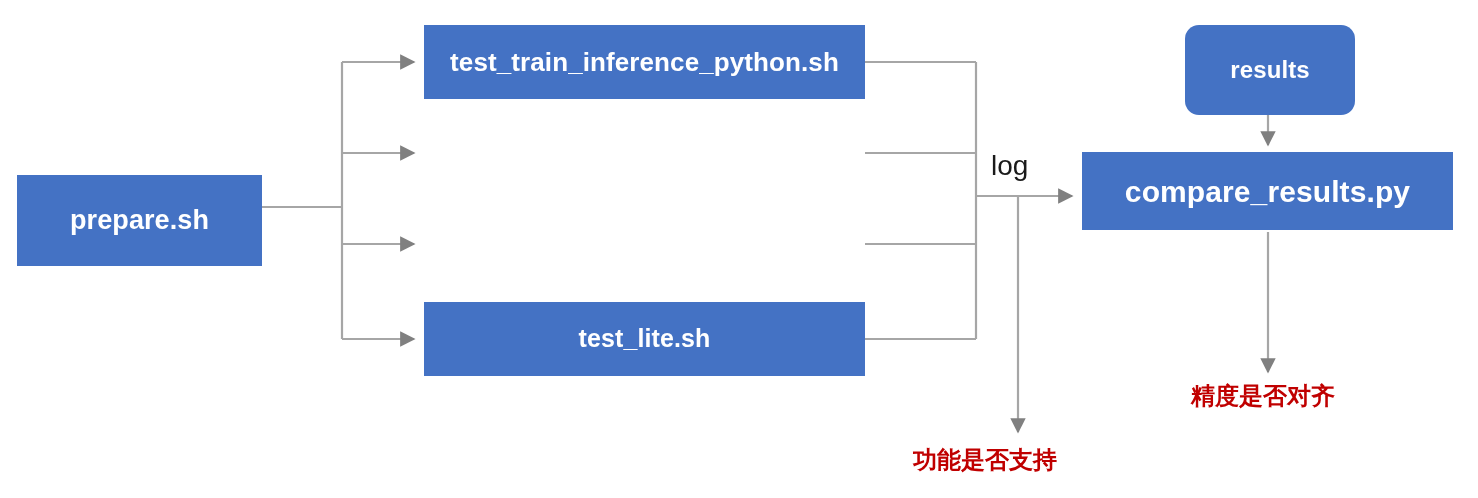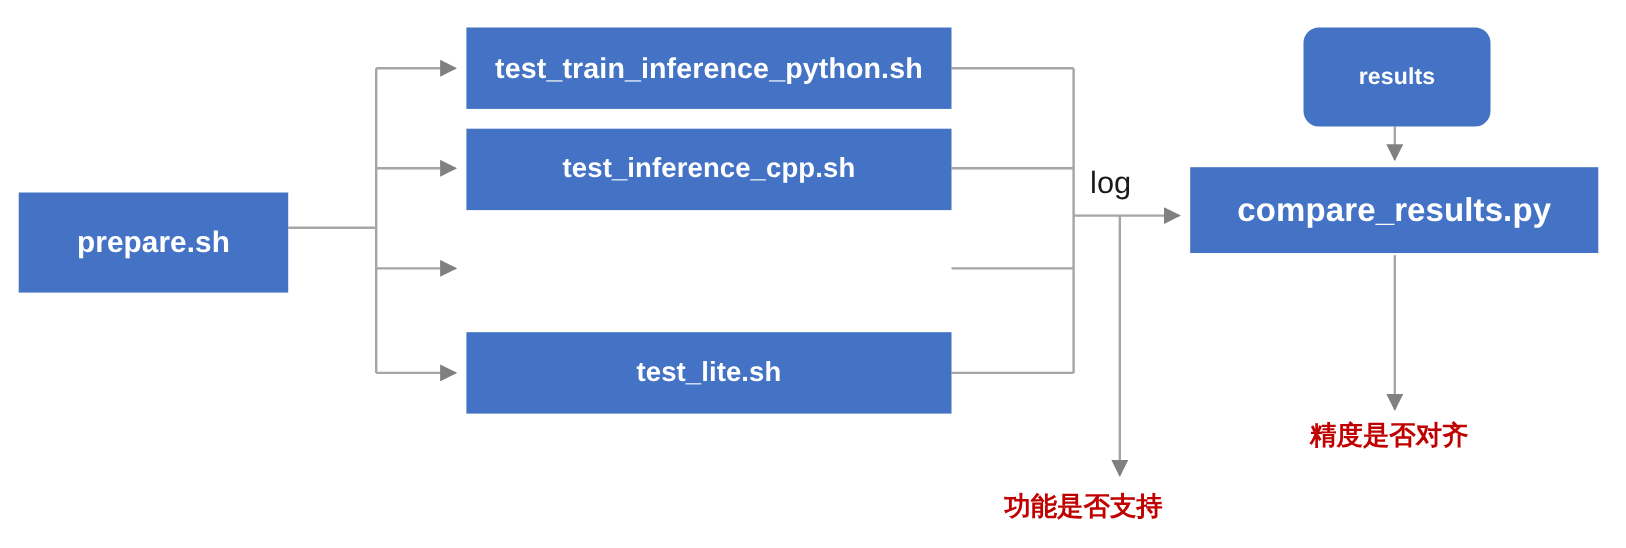--- a/index.html
+++ b/index.html
@@ -56,21 +56,21 @@
   .node-step-0 { top: 25px;  font-size: 26px; }
   .node-step-1 { top: 117px; }
   .node-step-2 { top: 207px; }
   .node-step-3 { top: 302px; }
   .node-results {
     left: 1185px;
     top: 25px;
     width: 170px;
     height: 90px;
     border-radius: 14px;
-    font-size: 21px;
+    font-size: 24px;
   }
   .node-compare {
     left: 1082px;
     top: 152px;
     width: 371px;
     height: 78px;
     font-size: 30px;
   }
   .edge-label {
     position: absolute;
@@ -159,21 +159,20 @@
 
     <g>
       <path d="M 1268 232 L 1268 372" stroke="#A6A6A6" stroke-width="2.2" fill="none" marker-end="url(#arrow)"></path>
     </g>
   </svg>
 
   <div class="node node-prepare">prepare.sh</div>
 
   <div class="node node-step node-step-0">test_train_inference_python.sh</div>
 
-  <div class="node node-step node-step-1">test_inference_cpp.sh</div>
 
 
   <div class="node node-step node-step-3">test_lite.sh</div>
 
   <div class="node node-results">results</div>
 
   <div class="node node-compare">compare_results.py</div>
 
   <div class="edge-label label-log">log</div>
 

